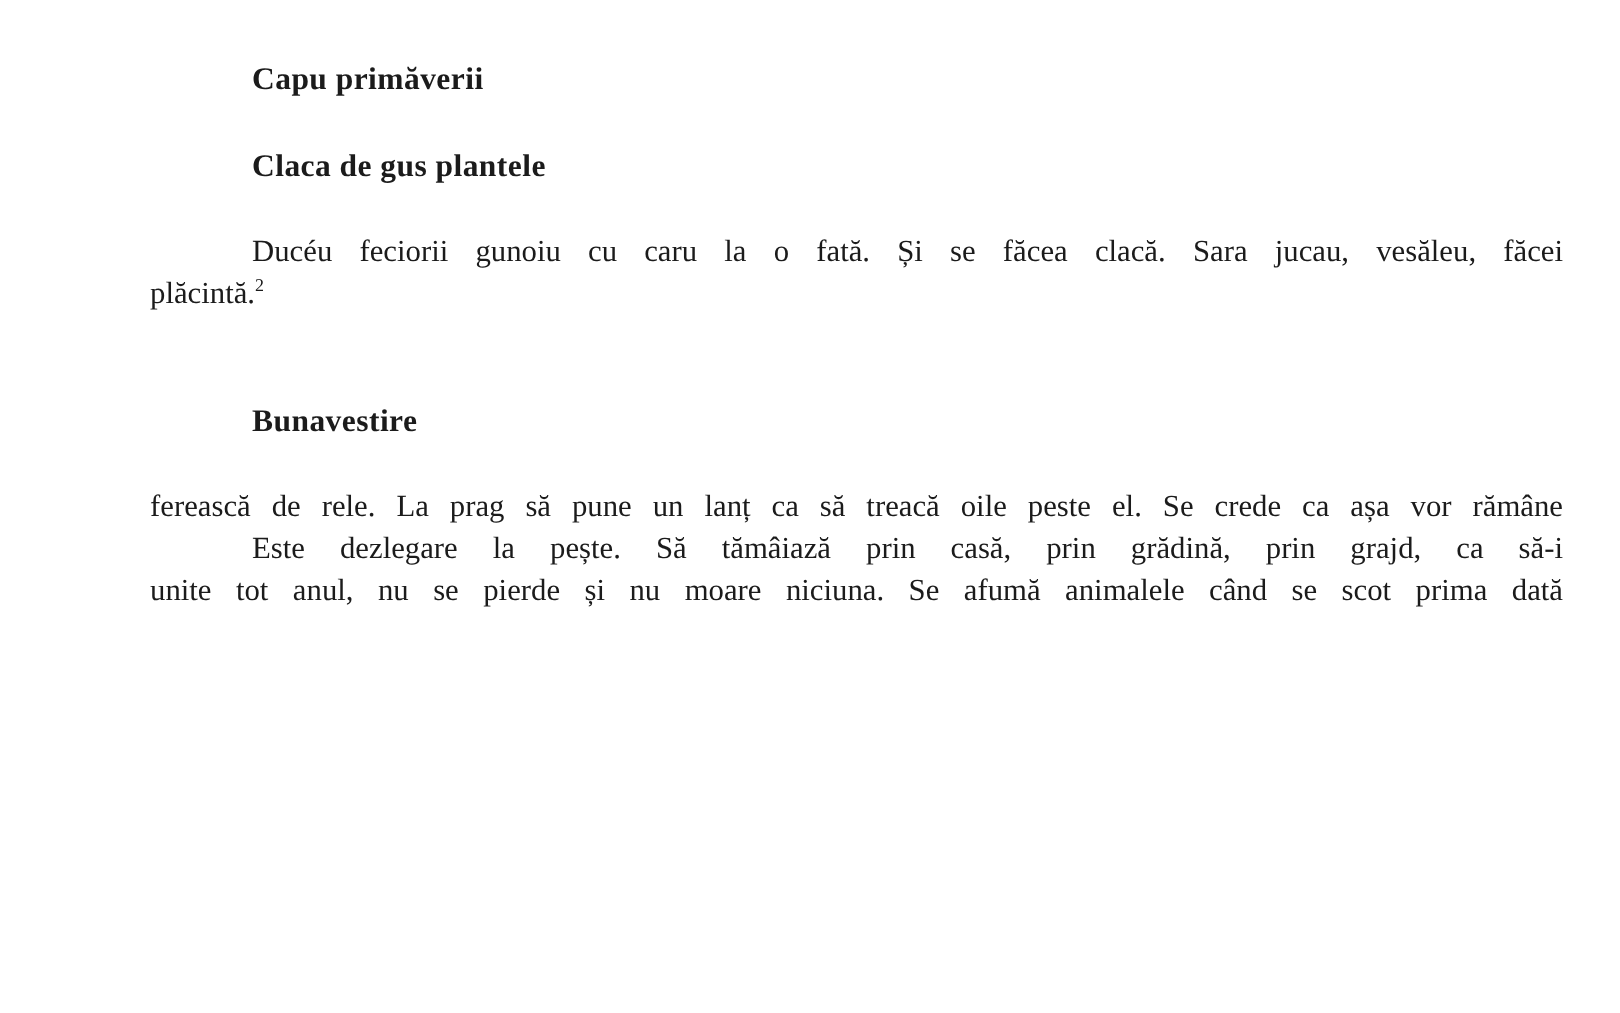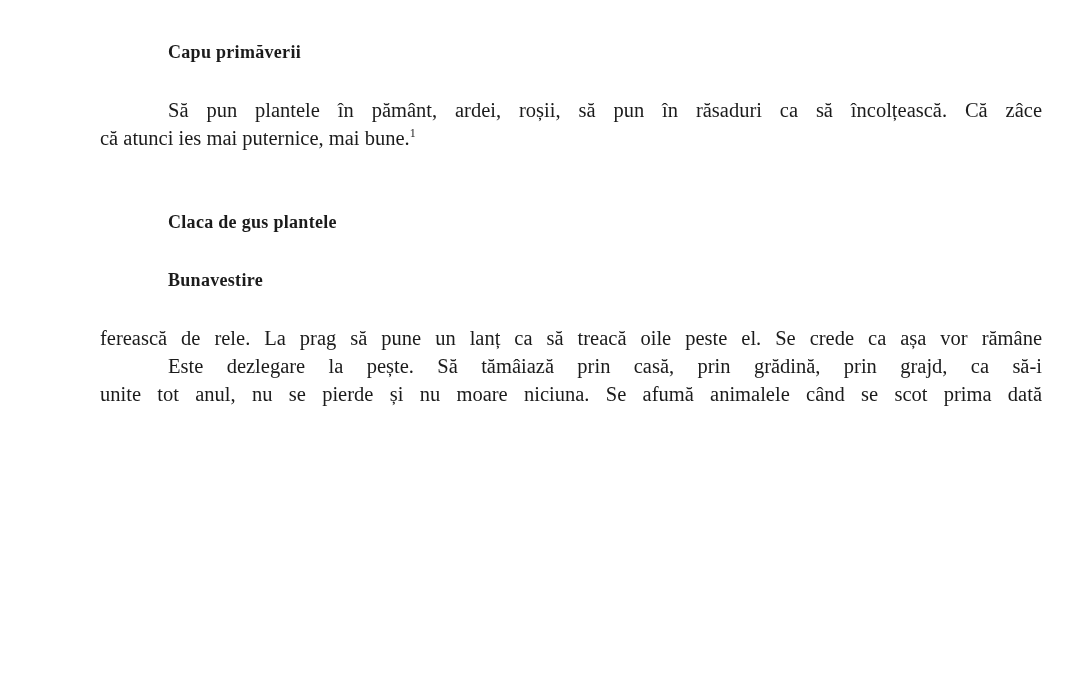--- a/index.html
+++ b/index.html
@@ -18,21 +18,21 @@
   }
   .content {
     box-sizing: content-box;
     padding-top: 38px;
     margin-left: 100px;
     width: 942px;
     font-size: 20.5px;
     line-height: 28px;
   }
   .section-heading {
-    font-size: 18px;
+    font-size: 21px;
     font-weight: 700;
     line-height: 28px;
     margin: 0 0 30px 68px;
     letter-spacing: 0.3px;
   }
   .para {
     margin: 0 0 56px 0;
   }
   .line {
     display: block;
@@ -54,28 +54,28 @@
   }
 </style>
 </head>
 <body>
 
 <div class="page">
   <div class="content">
 
     <section>
       <h2 class="section-heading">Capu primăverii</h2>
-      <div class="para">
-        <span class="line indent stretch">Să pun plantele în pământ, ardei, roșii, să pun în răsaduri ca să încolțească. Că zâce</span>
-        <span class="line"><span>că atunci ies mai puternice, mai bune.</span><sup class="fn">1</sup></span>
-      </div>
     </section>
 
     <section>
       <h2 class="section-heading">Claca de gus plantele</h2>
+      <div class="para">
+        <span class="line indent stretch">Ducéu feciorii gunoiu cu caru la o fată. Și se făcea clacă. Sara jucau, vesăleu, făcei</span>
+        <span class="line"><span>plăcintă.</span><sup class="fn">2</sup></span>
+      </div>
     </section>
 
 
     <section>
       <h2 class="section-heading">Bunavestire</h2>
       <div class="para">
         <span class="line stretch">ferească de rele. La prag să pune un lanț ca să treacă oile peste el. Se crede ca așa vor rămâne</span>
         <span class="line indent stretch">Este dezlegare la pește. Să tămâiază prin casă, prin grădină, prin grajd, ca să-i</span>
         <span class="line stretch">unite tot anul, nu se pierde și nu moare niciuna. Se afumă animalele când se scot prima dată</span>
       </div>

